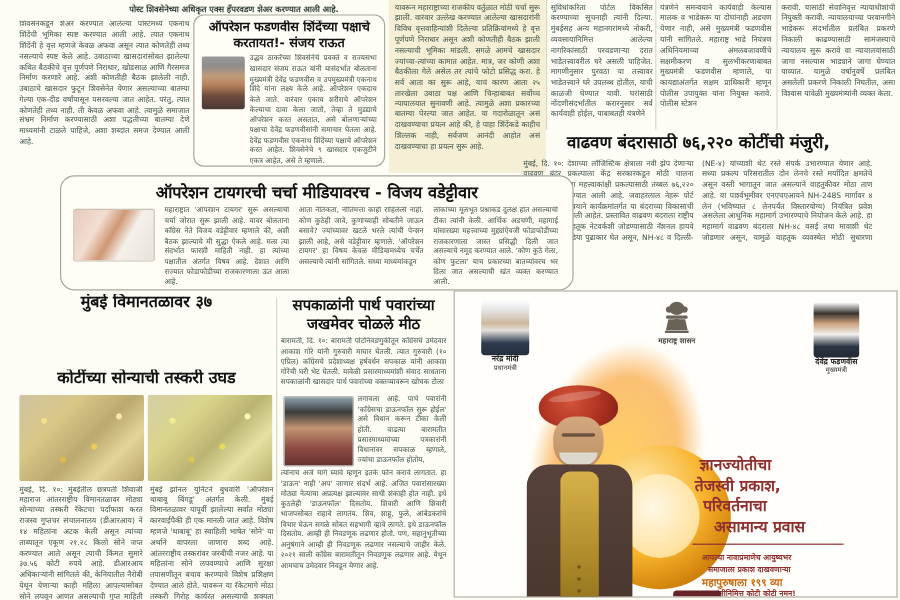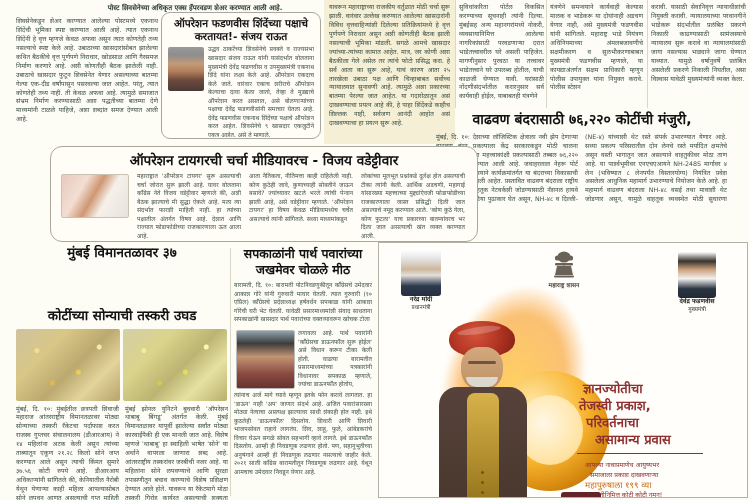--- a/index.html
+++ b/index.html
@@ -45,21 +45,21 @@
   .phule .face{position:absolute;left:30px;top:26px;width:42px;height:44px;border-radius:42% 42% 48% 48%;
      background:linear-gradient(180deg,#d3a87e 0%,#c69a6f 60%,#b98b61 100%);}
   .phule .brow{position:absolute;left:37px;top:40px;width:28px;height:3px;background:#6d5540;border-radius:2px;}
   .phule .mustache{position:absolute;left:35px;top:56px;width:32px;height:10px;border-radius:0 0 14px 14px;background:#ddd8cd;}
   .phule .body-coat{position:absolute;left:8px;top:66px;width:88px;height:112px;border-radius:18px 18px 0 0;
      background:linear-gradient(180deg,#56423a 0%,#4a382f 100%);}
   .phule .inner-panel{position:absolute;left:36px;top:72px;width:32px;height:106px;
      background:linear-gradient(180deg,#d7b24a 0%,#b38f2e 60%,#97771f 100%);border-radius:8px 8px 0 0;}
   .phule .btn{position:absolute;left:50px;width:3px;height:3px;border-radius:50%;background:#6d5512;}
   .slogan{position:absolute;color:#8e3030;font-weight:bold;font-size:13px;line-height:1.0;white-space:nowrap;}
-  .tribute-line{position:absolute;color:#8e3030;font-size:6.4px;font-weight:normal;white-space:nowrap;}
+  .tribute-line{position:absolute;color:#8e3030;font-size:6.4px;font-weight:bold;white-space:nowrap;}
   .emblem svg{display:block;}
 </style>
 </head>
 <body>
 
 <div id="paper">
 
   <div id="top-note">पोस्ट शिवसेनेच्या अधिकृत एक्स हँपरवडण शेअर करण्यात आली आहे.</div>
 
   <div class="abs body-txt" style="left:16px;top:17px;width:142px;height:124px;">शिवसेनेकडून शेअर करण्यात आलेल्या पोस्टमध्ये एकनाथ शिंदेंची भूमिका स्पष्ट करण्यात आली आहे. त्यात एकनाथ शिंदेंनी हे वृत्त म्हणजे केवळ अफवा असून त्यात कोणतेही तथ्य नसल्याचे स्पष्ट केले आहे. उबाठाच्या खासदारांसोबत झालेल्या कथित बैठकीचे वृत्त पूर्णपणे निराधार, खोडसाळ आणि गैरसमज निर्माण करणारे आहे. अशी कोणतीही बैठक झालेली नाही. उबाठाचे खासदार फुटून शिवसेनेत येणार असल्याच्या बातम्या गेल्या एक-दीड वर्षांपासून पसरवल्या जात आहेत. परंतु, त्यात कोणतेही तथ्य नाही. ती केवळ अफवा आहे. त्यामुळे समाजात संभ्रम निर्माण करण्यासाठी अशा पद्धतीच्या बातम्या देणे माध्यमांनी टाळले पाहिजे, अशा शब्दांत समज देण्यात आली आहे.</div>

